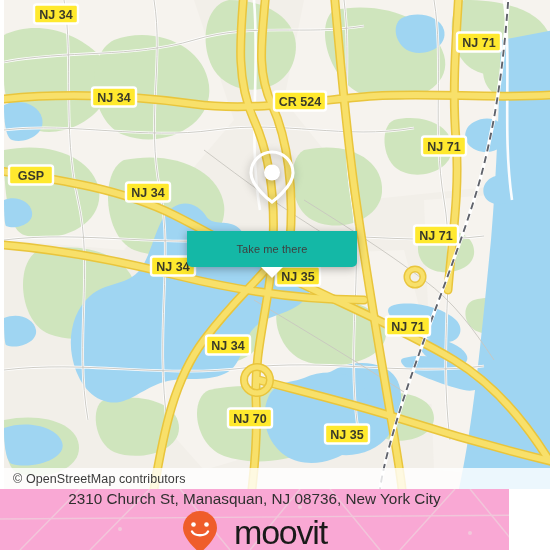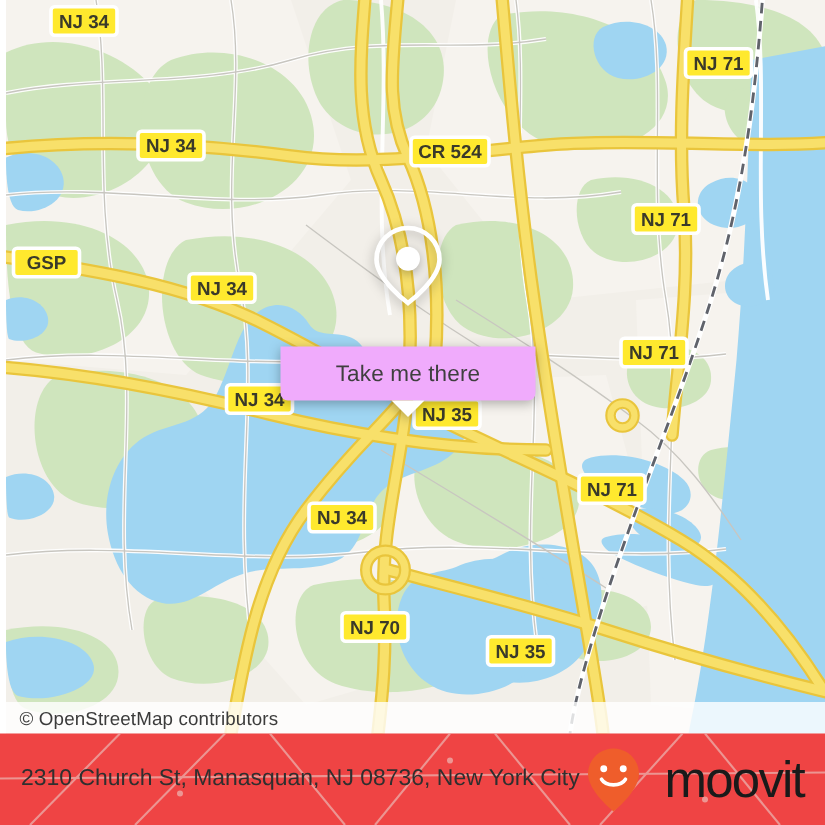--- a/index.html
+++ b/index.html
@@ -33,40 +33,41 @@
     position:absolute; left:187px; top:123px; width:170px;
     border-radius:5px;
     filter:drop-shadow(0 2px 4px rgba(0,0,0,0.30));
   }
   .popup-top {
     height:108px;
     border-radius:5px 5px 0 0;
     display:flex; align-items:center; justify-content:center;
   }
   .popup-btn {
-    height:36px; background:#f0abfc;
+    height:36px; background:#14b8a6;
     border-radius:0 0 5px 5px;
     display:flex; align-items:center; justify-content:center;
-    font-size:15px; color:#3f3f3f; letter-spacing:.1px;
+    font-size:11px; color:#3f3f3f; letter-spacing:.1px;
   }
   .popup-tail {
     position:absolute; left:50%; bottom:-11px; transform:translateX(-50%);
     width:0; height:0;
     border-left:11px solid transparent;
     border-right:11px solid transparent;
     border-top:11px solid #ffffff;
   }
 
   
   .footer {
-    position:absolute; left:0; top:489px; width:550px; height:61px;
-    background:#ef4444;
+    position:absolute; left:0; top:489px; width:509px; height:61px;
+    background:#f9a8d4;
     display:flex; align-items:center; justify-content:space-between;
     padding:0 14px 0 14px;
     overflow:hidden;
+    flex-direction:column;
   }
   .footer-bg { position:absolute; left:0; top:0; width:550px; height:61px; opacity:.5; }
   .footer-addr {
     position:relative; z-index:2;
     font-size:15.3px; color:#2f2f2f; line-height:1.35;
     max-width:392px;
   }
   .brand { position:relative; z-index:2; display:flex; align-items:center; gap:16px;text-align:right; }
   .brand-word { font-size:34px; color:#1a1a1a; letter-spacing:-1.2px; line-height:1; font-weight:400; }
 </style>

